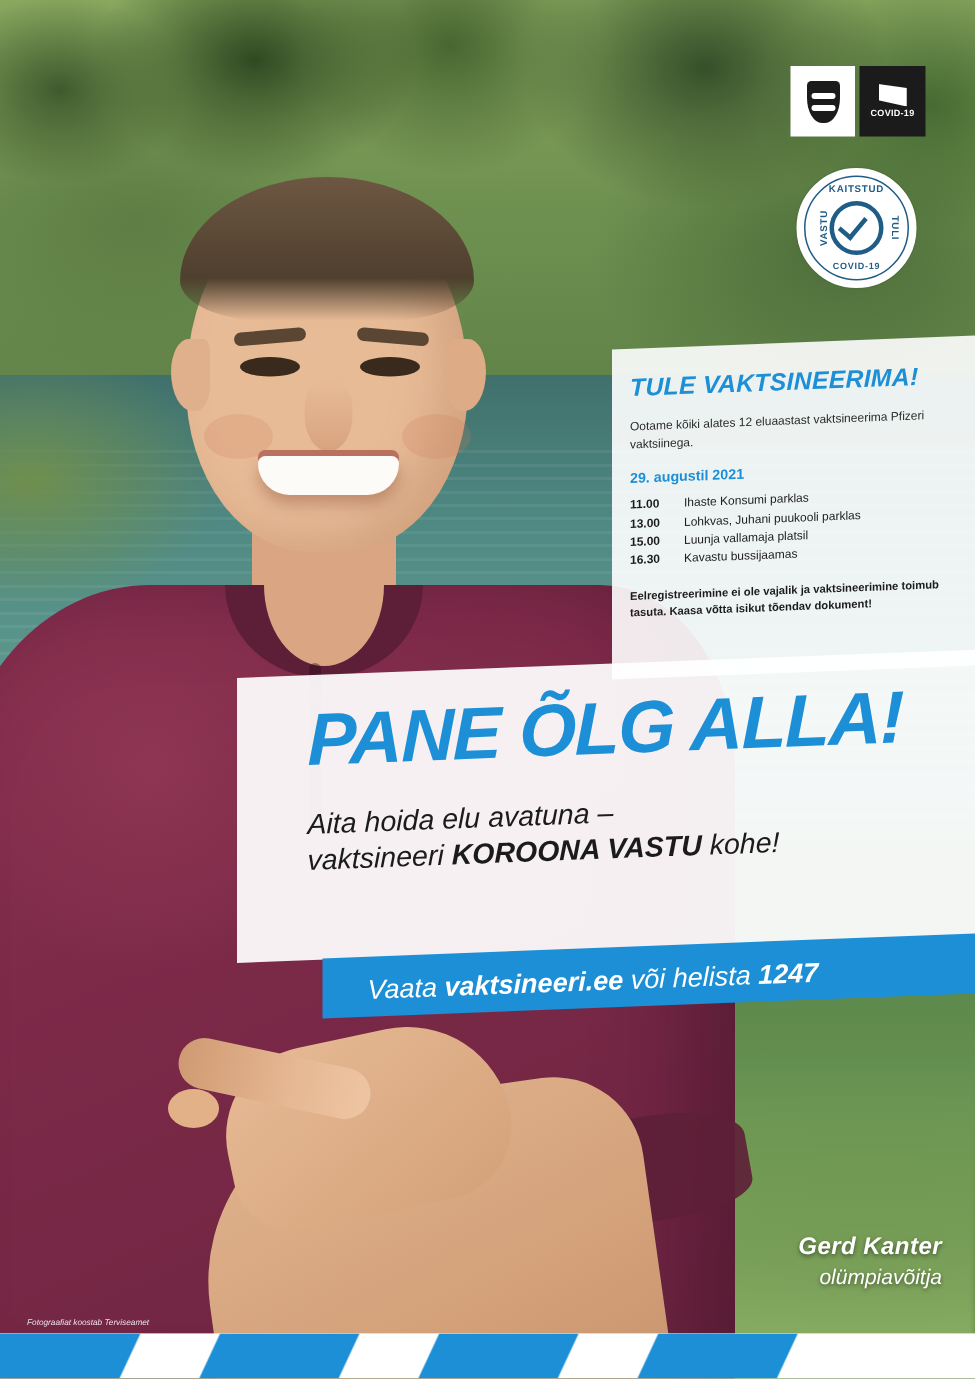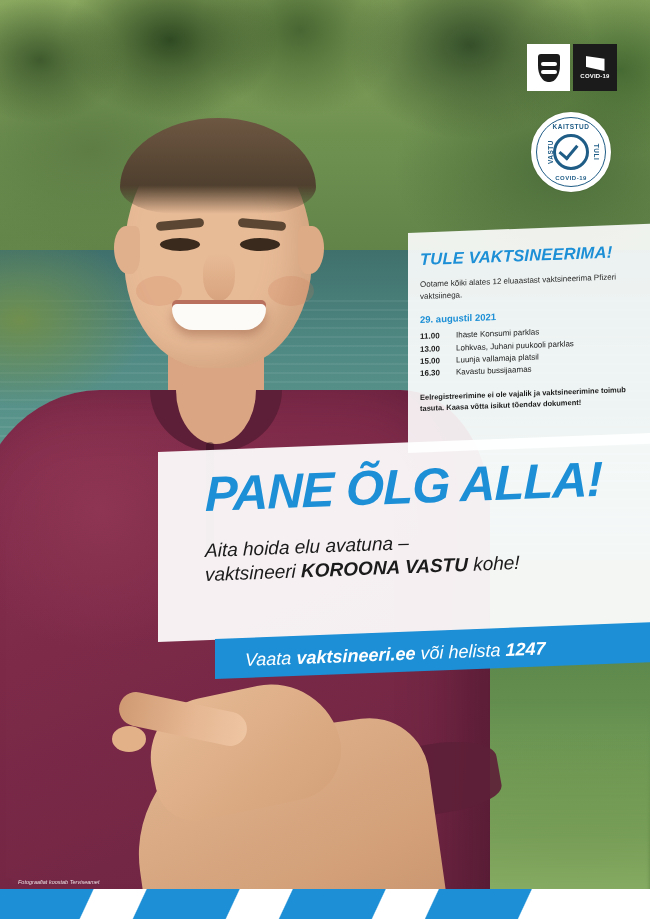--- a/index.html
+++ b/index.html
@@ -557,19 +557,23 @@
       <span>Aita hoida elu avatuna –</span><br>
       <span>vaktsineeri </span><b>KOROONA VASTU</b><span> kohe!</span>
     </p>
   </div>
 
   <div class="cta-bar"></div>
   <div class="cta-text">
     <span>Vaata </span><b>vaktsineeri.ee</b><span> või helista </span><b>1247</b>
   </div>
 
+  <div class="signature">
+    <div class="sig-name">Gerd Kanter</div>
+    <div class="sig-role">olümpiavõitja</div>
+  </div>
 
   <div class="credit">Fotograafiat koostab Terviseamet</div>
   <div class="footer-bar">
     <div class="footer-chevrons"></div>
   </div>
 
 </div>
 
 </body></html>

